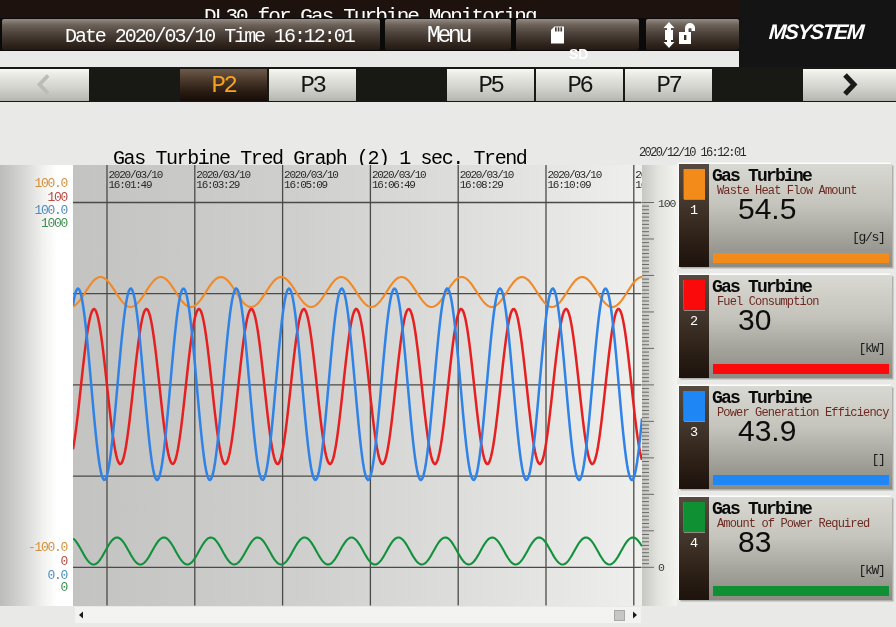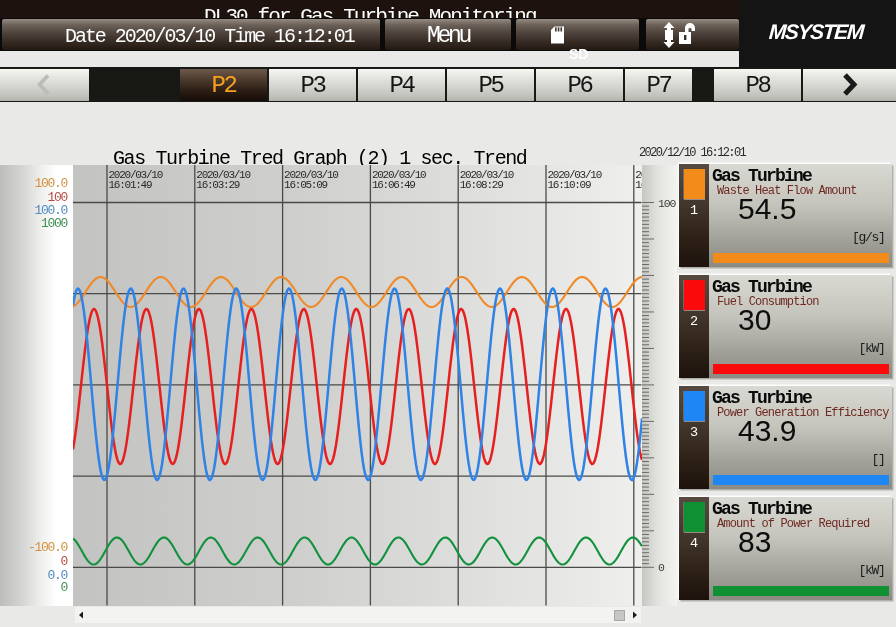--- a/index.html
+++ b/index.html
@@ -99,25 +99,23 @@
  </div>
 </div>
 <div id="tabbar">
  <div class="tab" id="tabL">
       <svg width="89" height="31" viewBox="0 0 89 31">
         <polyline points="48,6.5 39.5,15.5 48,24.5" fill="none" stroke="#bbbbb7" stroke-width="3.8"></polyline>
       </svg>
     </div>
     <div class="tab sel" style="left:180px;width:87px">P2</div>
     <div class="tab" style="left:269px;width:87px">P3</div>
-    <div class="tab" style="left:358px;width:87px">P4</div>
     <div class="tab" style="left:447px;width:87px">P5</div>
     <div class="tab" style="left:536px;width:87px">P6</div>
-    <div class="tab" style="left:625px;width:67px">P7</div>
-    <div class="tab" style="left:714px;width:87px">P8</div>
+    <div class="tab" style="left:625px;width:87px">P7</div>
  <div class="tab" id="tabR">
       <svg width="93" height="31" viewBox="0 0 93 31">
         <polyline points="42,6 51,15.5 42,25" fill="none" stroke="#1a1a1a" stroke-width="5"></polyline>
       </svg>
     </div>
 </div>
 <div id="content-title">Gas Turbine Tred Graph (2) 1 sec. Trend</div>
 <div id="minidate">2020/12/10 16:12:01</div>
 <div id="lstrip">
  <div class="ylab" style="top:12.300000000000011px;color:#d2913f">100.0</div>

